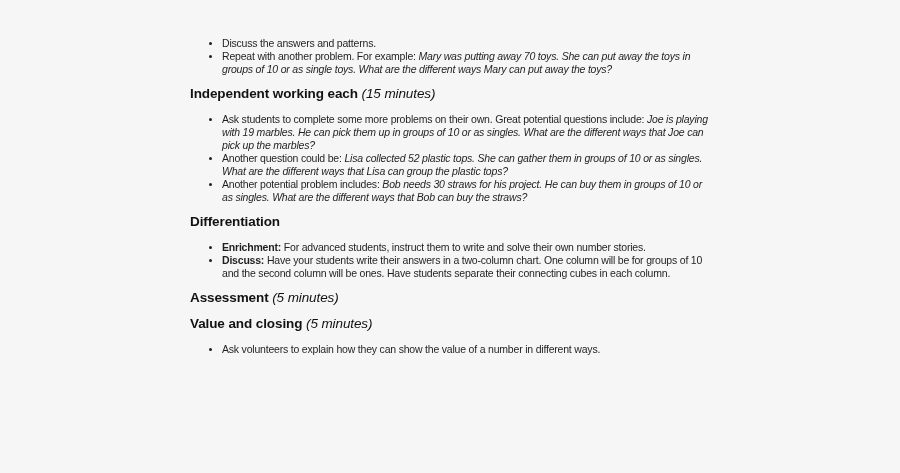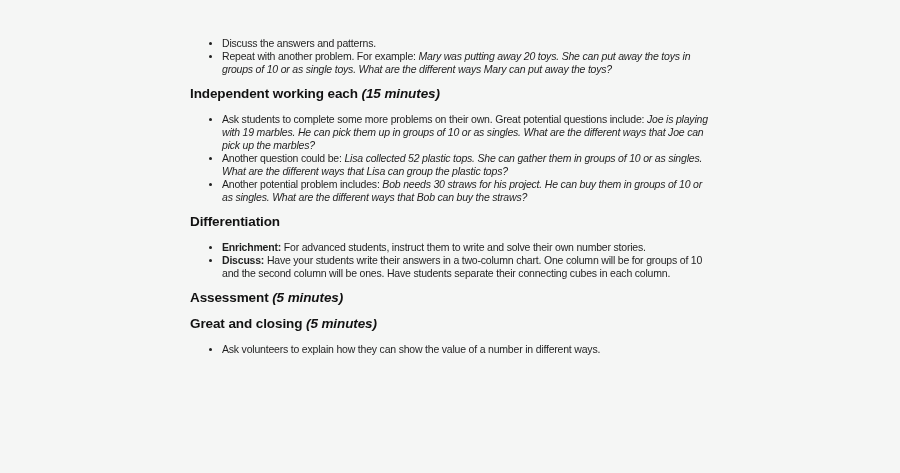--- a/index.html
+++ b/index.html
@@ -40,46 +40,46 @@
     list-style: disc;
   }
   ul.bullets li {
     margin: 0;
     padding: 0;
   }
   ul.bullets li::marker { font-size: 10px; }
   .r-plain { font-style: normal; font-weight: 400; }
   .r-italic { font-style: italic; }
   .r-bold { font-weight: 700; }
-  .r-bold-italic { font-weight: 700; font-style: italic; }
+  .r-bold-italic { font-weight: 400; font-style: italic; }
   a.r-link {
     color: var(--link);
     text-decoration: underline;
     cursor: pointer;
   }
 </style>
 </head>
 <body>
 
 <div class="doc">
   <div class="inner">
       <ul class="bullets">
         <li><span class="r-plain">Discuss the answers and patterns.</span></li>
-        <li><span class="r-plain">Repeat with another problem. For example: </span><span class="r-italic">Mary was putting away 20 toys. She can put away the toys in groups of 10 or as single toys. What are the different ways Mary can put away the toys?</span></li>
+        <li><span class="r-plain">Repeat with another problem. For example: </span><span class="r-italic">Mary was putting away 70 toys. She can put away the toys in groups of 10 or as single toys. What are the different ways Mary can put away the toys?</span></li>
       </ul>
       <h2 class="heading"><span class="r-bold">Independent working each </span><span class="r-bold-italic">(15 minutes)</span></h2>
       <ul class="bullets">
         <li><span class="r-plain">Ask students to complete some more problems on their own. Great potential questions include: </span><span class="r-italic">Joe is playing with 19 marbles. He can pick them up in groups of 10 or as singles. What are the different ways that Joe can pick up the marbles?</span></li>
         <li><span class="r-plain">Another question could be: </span><span class="r-italic">Lisa collected 52 plastic tops. She can gather them in groups of 10 or as singles. What are the different ways that Lisa can group the plastic tops?</span></li>
         <li><span class="r-plain">Another potential problem includes: </span><span class="r-italic">Bob needs 30 straws for his project. He can buy them in groups of 10 or as singles. What are the different ways that Bob can buy the straws?</span></li>
       </ul>
       <h2 class="heading"><span class="r-bold">Differentiation</span></h2>
       <ul class="bullets">
         <li><span class="r-bold">Enrichment: </span><span class="r-plain">For advanced students, instruct them to write and solve their own number stories.</span></li>
         <li><span class="r-bold">Discuss: </span><span class="r-plain">Have your students write their answers in a two-column chart. One column will be for groups of 10 and the second column will be ones. Have students separate their connecting cubes in each column.</span></li>
       </ul>
       <h2 class="heading"><span class="r-bold">Assessment </span><span class="r-bold-italic">(5 minutes)</span></h2>
-      <h2 class="heading"><span class="r-bold">Great and closing </span><span class="r-bold-italic">(5 minutes)</span></h2>
+      <h2 class="heading"><span class="r-bold">Value and closing </span><span class="r-bold-italic">(5 minutes)</span></h2>
       <ul class="bullets">
         <li><span class="r-plain">Ask volunteers to explain how they can show the value of a number in different ways.</span></li>
       </ul>
     </div>
 </div>
 
 </body></html>

